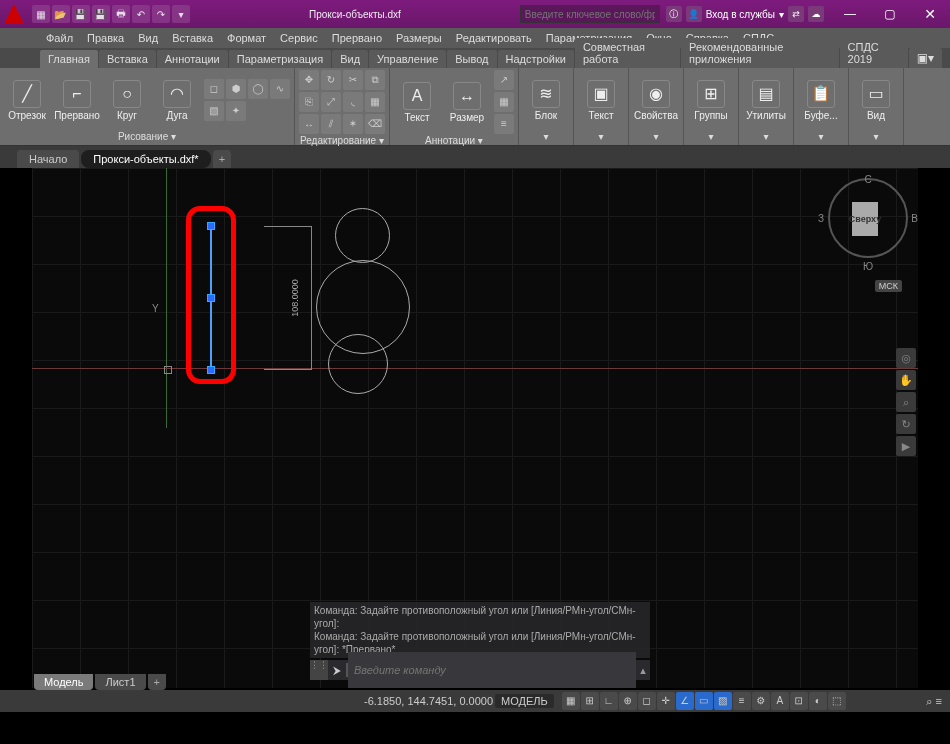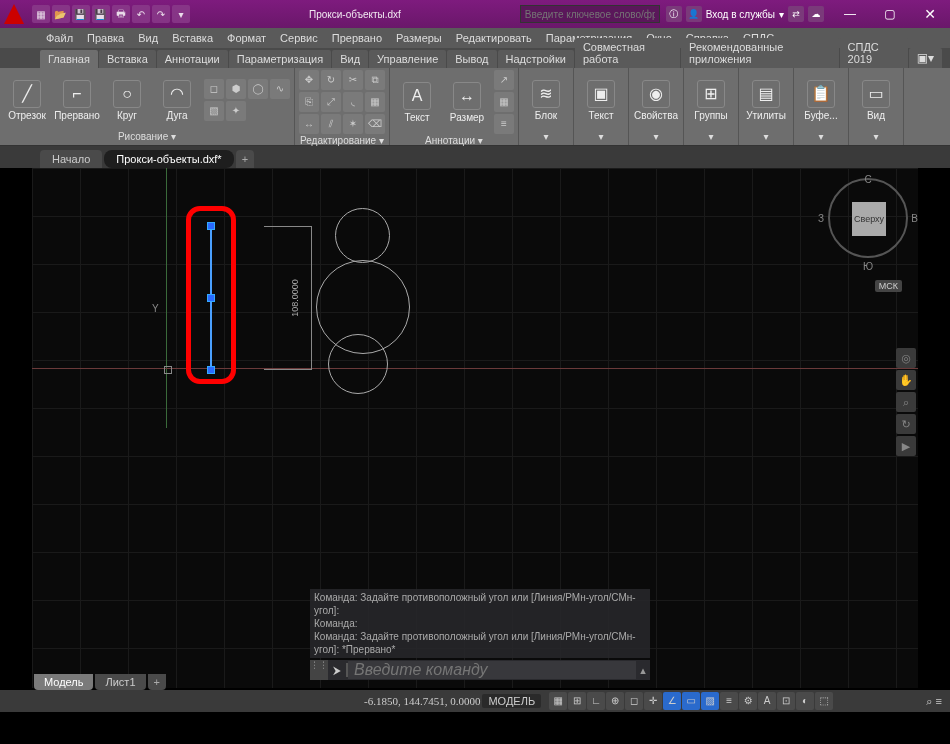--- a/index.html
+++ b/index.html
@@ -21,21 +21,21 @@
 .tabs span.active { background:#6e6e6e; }
 .tabs .arrow { margin-left:auto; margin-right:8px; font-size:12px; }
 .panelrow { height:78px; display:flex; background:#6e6e6e; border-bottom:1px solid #333; }
 .panel { border-right:1px solid #555; display:flex; flex-direction:column; align-items:center; padding:2px 4px; }
 .panel .ctrls { flex:1; display:flex; align-items:center; gap:4px; }
 .panel .ctrls .bigbtn { display:flex; flex-direction:column; align-items:center; gap:2px; color:#eee; font-size:10px; width:46px; }
 .panel .ctrls .bigbtn .ico { width:28px; height:28px; border:1px solid #888; border-radius:3px; display:flex; align-items:center; justify-content:center; font-size:16px; background:#6e6e6e; }
 .panel .ctrls .grid { display:grid; grid-template-columns:repeat(4,20px); grid-auto-rows:20px; gap:2px; }
 .panel .ctrls .grid span { background:#7a7a7a; border-radius:2px; font-size:10px; color:#ccc; text-align:center; line-height:20px; }
 .panel .lbl { font-size:10px; color:#ddd; padding:1px 0; }
-.filetabs { height:22px; background:#3a3a3a; display:flex; align-items:end; padding-left:40px; font-size:11px; }
+.filetabs { height:22px; background:#3a3a3a; display:flex; align-items:end; padding-left:17px; font-size:11px; }
 .filetabs span { padding:3px 12px; background:#4a4a4a; color:#ccc; border-radius:4px 4px 0 0; margin-right:2px; }
 .filetabs span.active { background:#1e1e1e; color:#fff;border-radius:8px; }
 .filetabs .plus { color:#aaa; padding:3px 6px; }
 .canvas { position:absolute; top:168px; left:32px; right:32px; bottom:56px; background:#0a0a0a; }
 .gridlines { position:absolute; inset:0; background-image:
  linear-gradient(to right,#1a1a1a 1px,transparent 1px),
  linear-gradient(to bottom,#1a1a1a 1px,transparent 1px),
  linear-gradient(to right,#2a2a2a 1px,transparent 1px),
  linear-gradient(to bottom,#2a2a2a 1px,transparent 1px);
  background-size:48px 48px,48px 48px,240px 240px,240px 240px; }
@@ -52,41 +52,41 @@
 .dim::before { left:0; right:0; height:1px; top:0; }
 .dim::after { left:0; right:0; height:1px; bottom:0; }
 .dim .vbar { position:absolute; right:0; top:0; bottom:0; width:1px; background:#888; }
 .dim .txt { position:absolute; right:-2px; top:50%; transform:translateY(-50%) rotate(-90deg); transform-origin:center; font-size:9px; color:#aaa; }
 .circle { position:absolute; border:1px solid #aaa; border-radius:50%; }
 .c1 { left:303px; top:40px; width:55px; height:55px; }
 .c2 { left:284px; top:92px; width:94px; height:94px; }
 .c3 { left:296px; top:166px; width:60px; height:60px; }
 .viewcube { position:absolute; right:10px; top:10px; width:80px; height:80px; }
 .viewcube .outer { position:absolute; inset:0; border:2px solid #555; border-radius:50%; }
-.viewcube .face { position:absolute; left:24px; top:24px; width:34px; height:34px; background:#aaa; color:#333; font-size:9px; display:flex; align-items:center; justify-content:center; }
+.viewcube .face { position:absolute; left:24px; top:24px; width:26px; height:34px; background:#aaa; color:#333; font-size:9px; display:flex; align-items:center; justify-content:center;font-weight:bold; }
 .viewcube .n { position:absolute; left:50%; top:-4px; transform:translateX(-50%); color:#888; font-size:10px; }
 .viewcube .s { position:absolute; left:50%; bottom:-14px; transform:translateX(-50%); color:#888; font-size:10px; }
 .viewcube .e { position:absolute; right:-10px; top:50%; transform:translateY(-50%); color:#888; font-size:10px; }
 .viewcube .w { position:absolute; left:-10px; top:50%; transform:translateY(-50%); color:#888; font-size:10px; }
 .wcs { position:absolute; right:16px; top:112px; background:#444; color:#ccc; font-size:9px; padding:1px 4px; border-radius:2px; }
 .navbar-r { position:absolute; right:2px; top:180px; width:20px; display:flex; flex-direction:column; gap:2px; }
 .navbar-r span { width:20px; height:20px; background:#3a3a3a; border-radius:2px; color:#888; font-size:11px; text-align:center; line-height:20px; }
 .cmdhist { position:absolute; bottom:30px; left:278px; width:340px; color:#aaa; font-size:10px; font-family:Consolas,monospace; line-height:13px; background:rgba(40,40,44,.85); padding:2px 4px; }
 .cmdline { position:absolute; bottom:8px; left:278px; width:340px; height:20px; display:flex; align-items:center; background:#2a2a2e; font-size:11px; }
 .cmdline .handle { width:18px; height:20px; background:#444; color:#999; text-align:center; font-size:9px; line-height:10px; }
 .cmdline .chev { width:18px; text-align:center; color:#ccc; }
 .cmdline .sep { width:2px; height:14px; background:#555; }
-.cmdline input { flex:1; background:#38383c; border:none; color:#aaa; font-style:italic; font-size:16px; padding:0 6px; height:18px; }
+.cmdline input { flex:1; background:#38383c; border:none; color:#aaa; font-style:italic; font-size:11px; padding:0 6px; height:36px; }
 .cmdline .drop { width:14px; text-align:center; color:#999; }
 .layouttabs { position:absolute; bottom:54px; left:34px; display:flex; font-size:11px; }
 .layouttabs span { padding:2px 10px; background:#4a4a4a; color:#ccc; border-radius:0 0 4px 4px; margin-right:2px; }
 .layouttabs span.active { background:#7a7a7a; color:#fff; }
 .layouttabs .plus { color:#aaa; padding:2px 6px; }
 .statusbar { position:absolute; bottom:32px; left:0; right:0; height:22px; background:#3a3a3a; display:flex; align-items:center; color:#ccc; font-size:11px; padding:0 4px; }
-.statusbar .coords { margin-left:360px; font-family:Liberation Serif, serif; }
+.statusbar .coords { margin-left:360px; font-family:Liberation Sans, sans-serif; }
 .statusbar .mbtn { padding:1px 6px; background:#2a2a2a; margin:0 2px; border-radius:2px; }
 .statusbar .icons { display:flex; gap:1px; margin-left:6px; }
 .statusbar .icons span { width:18px; height:18px; background:#4a4a4a; border-radius:2px; text-align:center; line-height:18px; font-size:10px; }
 .statusbar .icons span.on { background:#2a6acc; }
 .statusbar .zoom { margin-left:auto; padding-right:4px; }
 .signin { display:flex; align-items:center; gap:4px; margin:0 6px; font-size:10px; }
 .signin span.ico { width:16px; height:16px; background:#7a3a7a; border-radius:2px; text-align:center; font-size:9px; line-height:16px; }
 </style>
 </head>
 <body>
@@ -323,21 +323,20 @@
   <div class="navbar-r">
     <span>◎</span>
     <span>✋</span>
     <span>⌕</span>
     <span>↻</span>
     <span>▶</span>
   </div>
 
   <div class="cmdhist">
     <div>Команда: Задайте противоположный угол или [Линия/РМн-угол/СМн-угол]:</div>
-    <div>Команда:</div>
     <div>Команда: Задайте противоположный угол или [Линия/РМн-угол/СМн-угол]: *Прервано*</div>
   </div>
   <div class="cmdline">
     <div class="handle">⋮⋮</div>
     <div class="chev">⮞</div>
     <div class="sep"></div>
     <input placeholder="Введите команду" style="">
     <div class="drop">▴</div>
   </div>
 </div>

